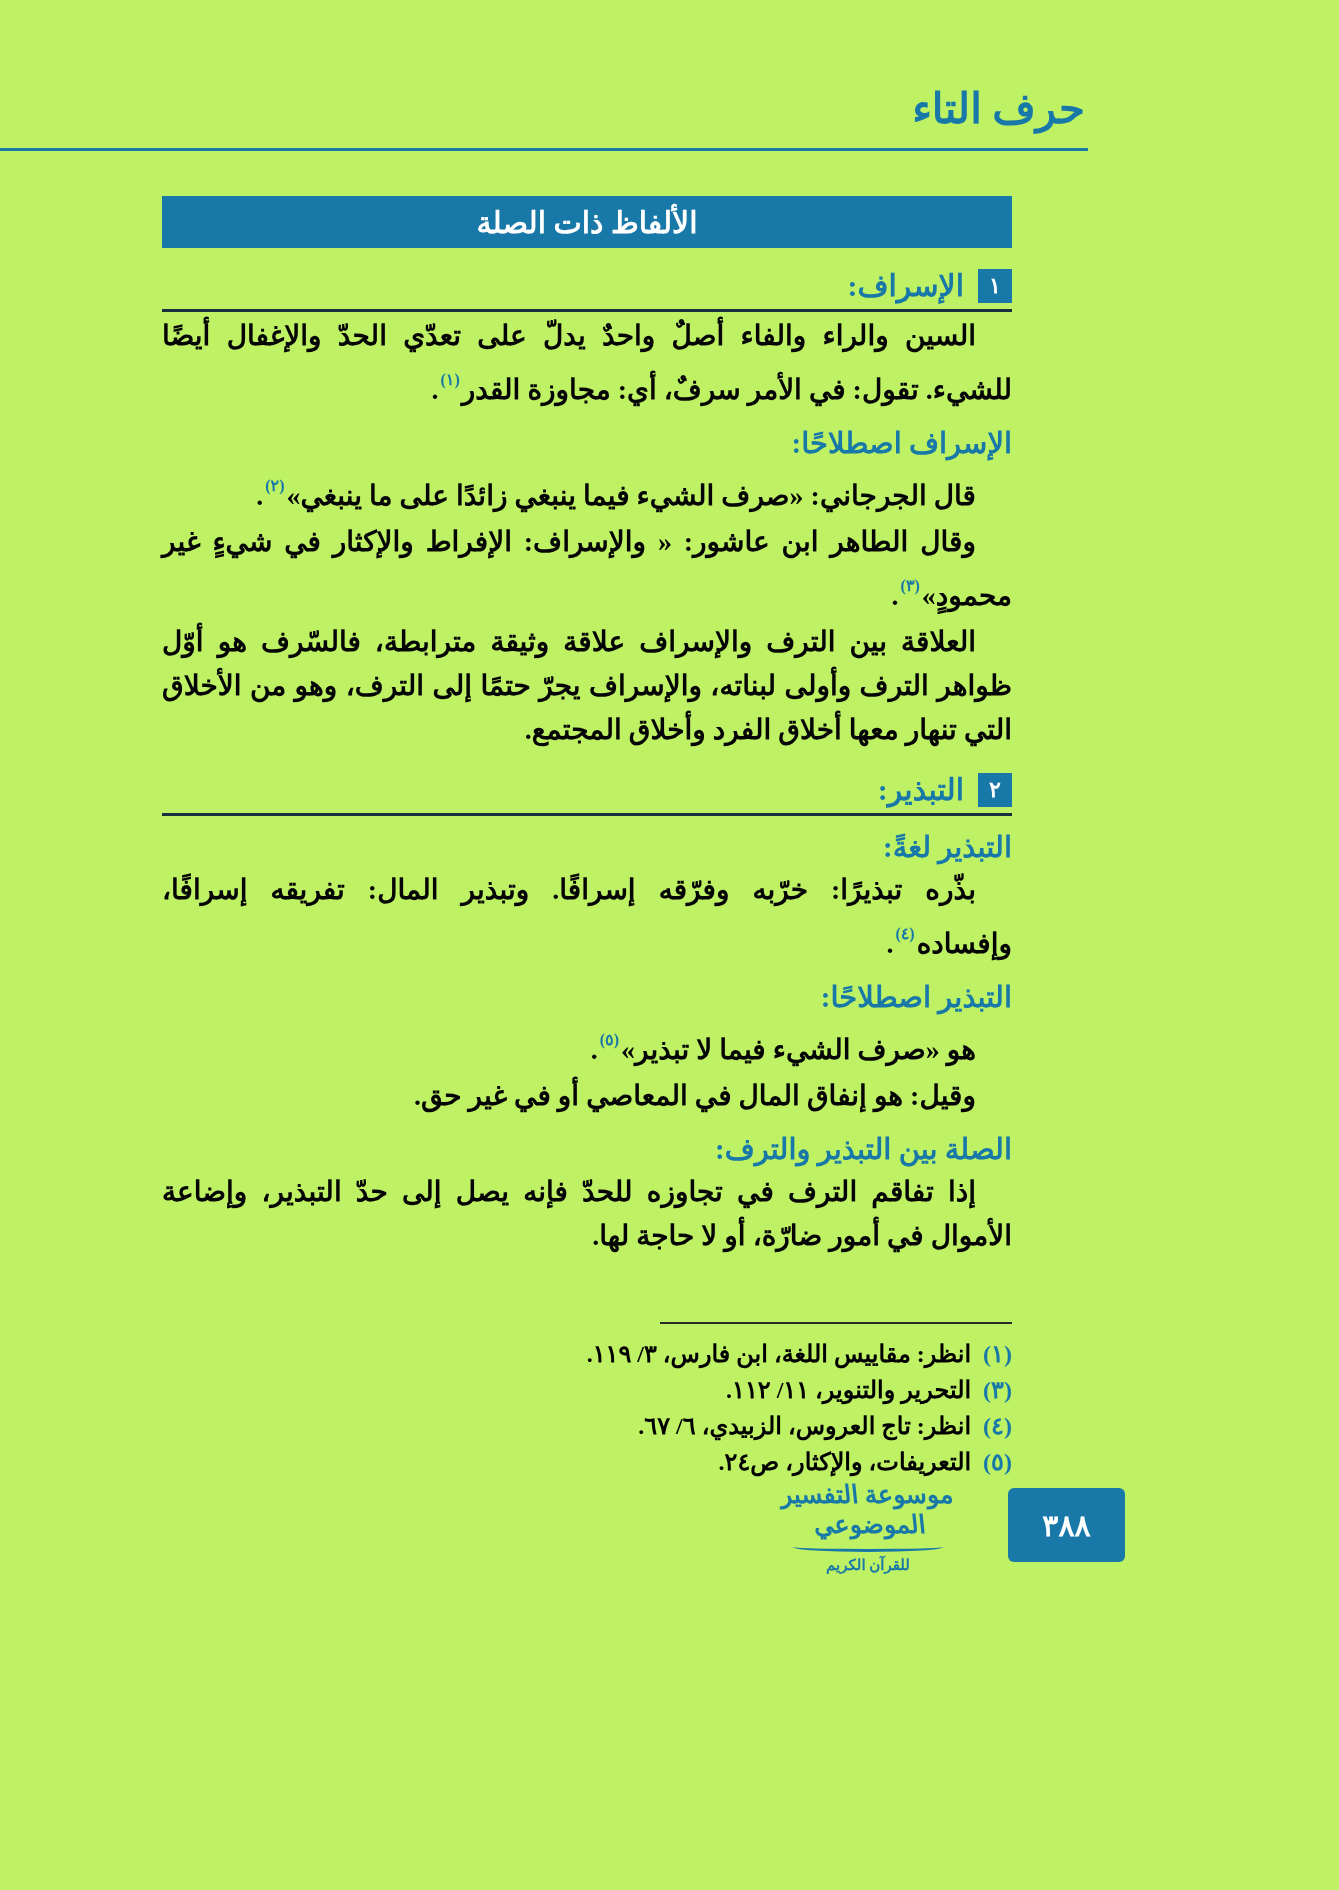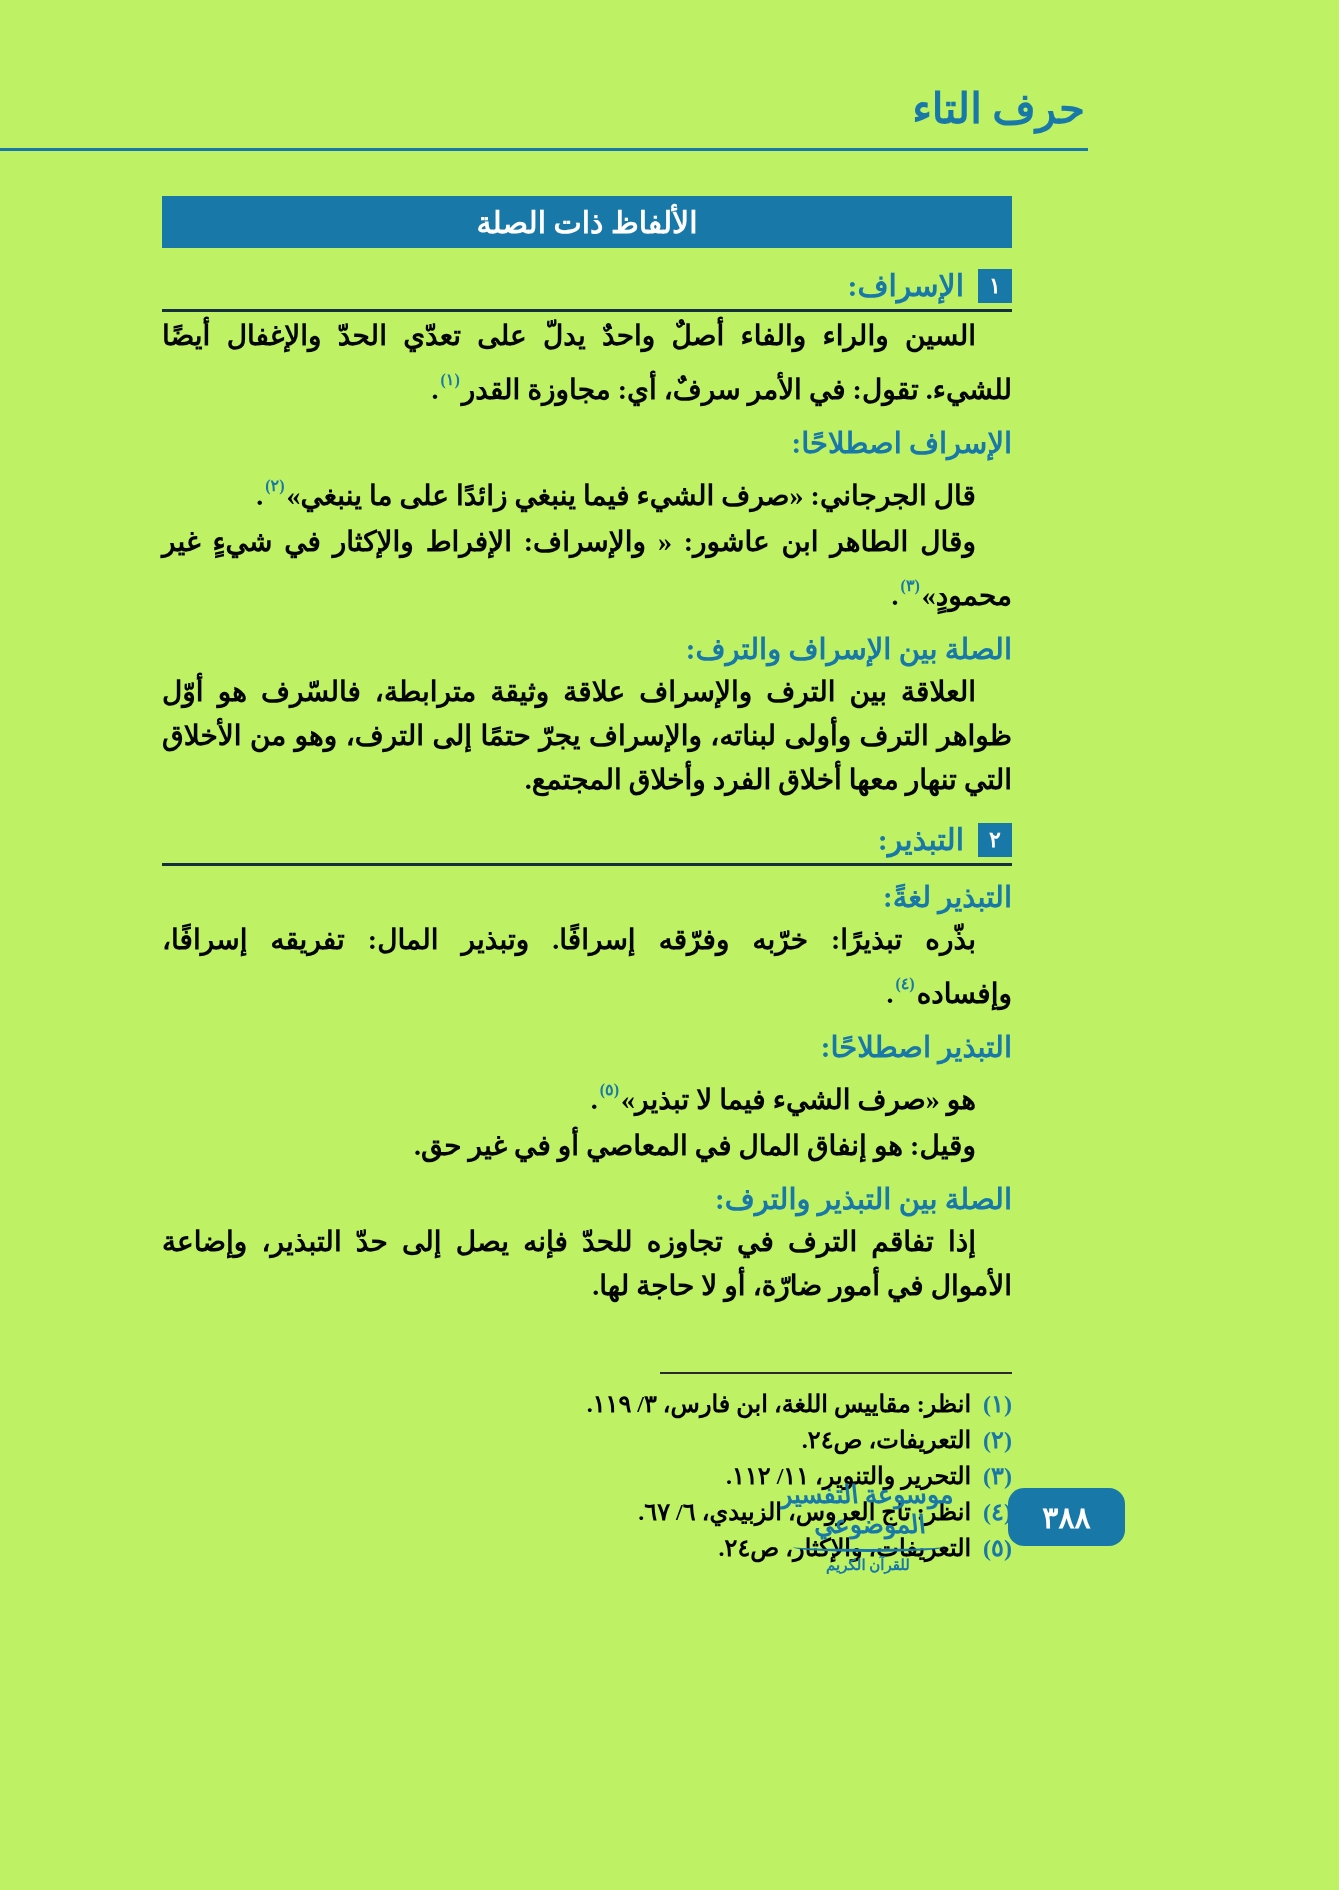--- a/index.html
+++ b/index.html
@@ -46,22 +46,22 @@
   .footnotes-divider{width:352px;height:2px;background:#2b2b2b;margin-bottom:12px;}
   .fn{font-size:24px;font-weight:700;color:#000;line-height:36px;}
   .fn-num{color:var(--accent);margin-left:12px;}
   .logo{
     position:absolute;top:1480px;right:348px;width:246px;text-align:center;color:var(--accent);
   }
   .logo-title{font-size:25px;font-weight:700;transform:skewX(6deg);line-height:30px;}
   .logo-subtitle{font-size:15px;font-weight:700;margin-top:4px;letter-spacing:1px;}
   .logo-flourish{width:150px;height:10px;margin:2px auto 0;border-bottom:3px solid var(--accent);border-radius:0 0 60% 60%;}
   .page-badge{
-    position:absolute;top:1488px;right:214px;width:117px;height:58px;
-    background:var(--accent);border-radius:16px;color:#fff;
+    position:absolute;top:1488px;right:214px;width:117px;height:74px;
+    background:var(--accent);border-radius:6px;color:#fff;
     font-size:30px;font-weight:700;display:flex;align-items:center;justify-content:center;
   }
 </style>
 </head>
 <body>
 
 <div class="page">
 
   <div class="chapter-title">حرف التاء</div>
   <div class="header-divider"></div>
@@ -76,21 +76,20 @@
         <h2 class="section-title">الإسراف:</h2>
       </div>
       <div class="section-divider"></div>
 
       <p class="para"><span>السين والراء والفاء أصلٌ واحدٌ يدلّ على تعدّي الحدّ والإغفال أيضًا للشيء. تقول: في الأمر سرفٌ، أي: مجاوزة القدر</span><span class="fn-ref">(١)</span><span>.</span></p>
 
       <h3 class="subhead">الإسراف اصطلاحًا:</h3>
       <p class="para"><span>قال الجرجاني: «صرف الشيء فيما ينبغي زائدًا على ما ينبغي»</span><span class="fn-ref">(٢)</span><span>.</span></p>
       <p class="para"><span>وقال الطاهر ابن عاشور: « والإسراف: الإفراط والإكثار في شيءٍ غير محمودٍ»</span><span class="fn-ref">(٣)</span><span>.</span></p>
 
-      <h3 class="subhead">الصلة بين الإسراف والترف:</h3>
       <p class="para"><span>العلاقة بين الترف والإسراف علاقة وثيقة مترابطة، فالسّرف هو أوّل ظواهر الترف وأولى لبناته، والإسراف يجرّ حتمًا إلى الترف، وهو من الأخلاق التي تنهار معها أخلاق الفرد وأخلاق المجتمع.</span></p>
     </section>
 
     <section>
       <div class="section-head">
         <span class="num-box">٢</span>
         <h2 class="section-title">التبذير:</h2>
       </div>
       <div class="section-divider"></div>
 
@@ -101,21 +100,20 @@
       <p class="para"><span>هو «صرف الشيء فيما لا تبذير»</span><span class="fn-ref">(٥)</span><span>.</span></p>
       <p class="para"><span>وقيل: هو إنفاق المال في المعاصي أو في غير حق.</span></p>
 
       <h3 class="subhead">الصلة بين التبذير والترف:</h3>
       <p class="para"><span>إذا تفاقم الترف في تجاوزه للحدّ فإنه يصل إلى حدّ التبذير، وإضاعة الأموال في أمور ضارّة، أو لا حاجة لها.</span></p>
     </section>
 
     <div class="footnotes">
       <div class="footnotes-divider"></div>
       <div class="fn"><span class="fn-num">(١)</span><span>انظر: مقاييس اللغة، ابن فارس، ٣/ ١١٩.</span></div>
-      <div class="fn"><span class="fn-num">(٢)</span><span>التعريفات، ص٢٤.</span></div>
       <div class="fn"><span class="fn-num">(٣)</span><span>التحرير والتنوير، ١١/ ١١٢.</span></div>
       <div class="fn"><span class="fn-num">(٤)</span><span>انظر: تاج العروس، الزبيدي، ٦/ ٦٧.</span></div>
       <div class="fn"><span class="fn-num">(٥)</span><span>التعريفات، والإكثار، ص٢٤.</span></div>
     </div>
 
   </main>
 
   <div class="logo">
     <div class="logo-title">موسوعة التفسير الموضوعي</div>
     <div class="logo-flourish"></div>

